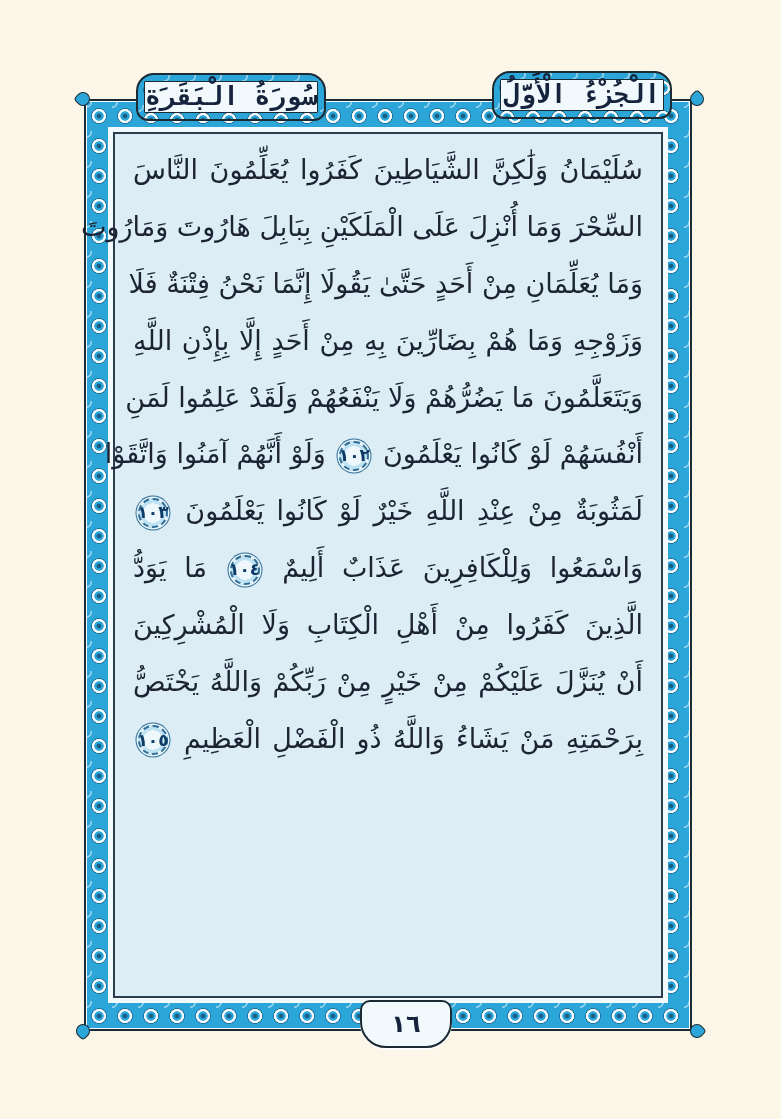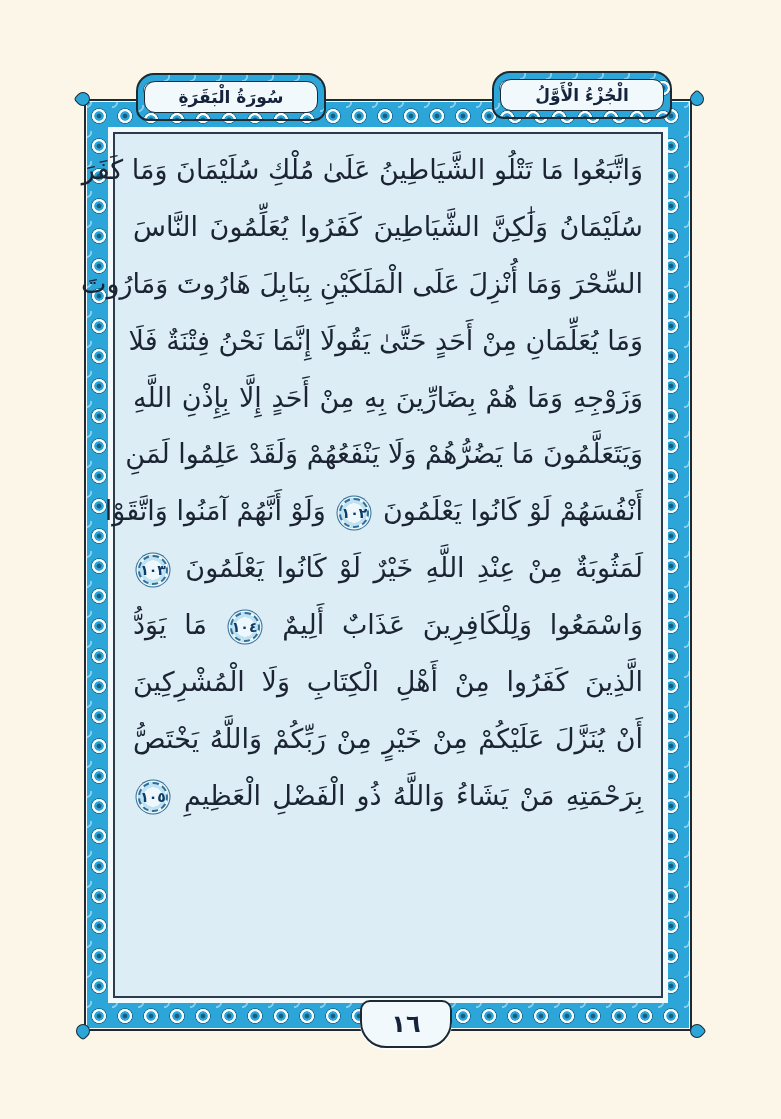--- a/index.html
+++ b/index.html
@@ -50,39 +50,40 @@
     white-space:nowrap;
     overflow:visible;
   }
   .ayah-marker{
     display:inline-flex;align-items:center;justify-content:center;
     width:30px;height:30px;box-sizing:border-box;
     border-radius:50%;
     border:2px dashed #2f6e97;
     background:radial-gradient(circle, #eef8fc 52%, #bfe3f2 53% 70%, #eef8fc 71%);
     box-shadow:0 0 0 1.5px #eaf5fb, 0 0 0 2.5px #2f6e97;
-    color:#0d3b66;font-size:14px;font-weight:bold;
+    color:#0d3b66;font-size:17px;font-weight:bold;
     margin:0 5px;vertical-align:middle;
     line-height:1;
   }
 
   
   .cartouche{
     position:absolute;height:48px;box-sizing:border-box;
     border:2px solid #1b2a33;
     border-radius:18px 18px 12px 12px;
   }
   .cartouche .field{
     position:absolute;inset:6px;
     background:#f1f9fd;
     border:1.5px solid #1b2a33;
-    border-radius:11px;
+    border-radius:1px;
     display:flex;align-items:center;justify-content:center;
-    font-size:17px;font-weight:bold;color:#15233c;
+    font-size:26px;font-weight:bold;color:#15233c;
     white-space:nowrap;
+    font-family:Liberation Mono, monospace;
   }
   .cartouche-surah{left:136px;top:73px;width:190px;}
   .cartouche-juz{left:492px;top:71px;width:180px;}
 
   
   .page-num{
     position:absolute;left:360px;top:1000px;width:92px;height:48px;
     box-sizing:border-box;
     background:#f1f9fd;
     border:2px solid #1b2a33;
@@ -104,21 +105,20 @@
 </style>
 </head>
 <body>
 
 <div class="sheet">
 
   <div class="frame ornate">
 
     <div class="text-panel">
       <div class="lines">
-          <div class="quran-line"><span>وَاتَّبَعُوا مَا تَتْلُو الشَّيَاطِينُ عَلَىٰ مُلْكِ سُلَيْمَانَ وَمَا كَفَرَ</span></div>
           <div class="quran-line"><span>سُلَيْمَانُ وَلَٰكِنَّ الشَّيَاطِينَ كَفَرُوا يُعَلِّمُونَ النَّاسَ</span></div>
           <div class="quran-line"><span>السِّحْرَ وَمَا أُنْزِلَ عَلَى الْمَلَكَيْنِ بِبَابِلَ هَارُوتَ وَمَارُوتَ</span></div>
           <div class="quran-line"><span>وَمَا يُعَلِّمَانِ مِنْ أَحَدٍ حَتَّىٰ يَقُولَا إِنَّمَا نَحْنُ فِتْنَةٌ فَلَا</span></div>
           <div class="quran-line"><span>وَزَوْجِهِ وَمَا هُمْ بِضَارِّينَ بِهِ مِنْ أَحَدٍ إِلَّا بِإِذْنِ اللَّهِ</span></div>
           <div class="quran-line"><span>وَيَتَعَلَّمُونَ مَا يَضُرُّهُمْ وَلَا يَنْفَعُهُمْ وَلَقَدْ عَلِمُوا لَمَنِ</span></div>
           <div class="quran-line"><span>أَنْفُسَهُمْ لَوْ كَانُوا يَعْلَمُونَ </span><span class="ayah-marker">١٠٢</span><span> وَلَوْ أَنَّهُمْ آمَنُوا وَاتَّقَوْا</span></div>
           <div class="quran-line"><span>لَمَثُوبَةٌ مِنْ عِنْدِ اللَّهِ خَيْرٌ لَوْ كَانُوا يَعْلَمُونَ </span><span class="ayah-marker">١٠٣</span></div>
           <div class="quran-line"><span>وَاسْمَعُوا وَلِلْكَافِرِينَ عَذَابٌ أَلِيمٌ </span><span class="ayah-marker">١٠٤</span><span> مَا يَوَدُّ</span></div>
           <div class="quran-line"><span>الَّذِينَ كَفَرُوا مِنْ أَهْلِ الْكِتَابِ وَلَا الْمُشْرِكِينَ</span></div>
           <div class="quran-line"><span>أَنْ يُنَزَّلَ عَلَيْكُمْ مِنْ خَيْرٍ مِنْ رَبِّكُمْ وَاللَّهُ يَخْتَصُّ</span></div>

